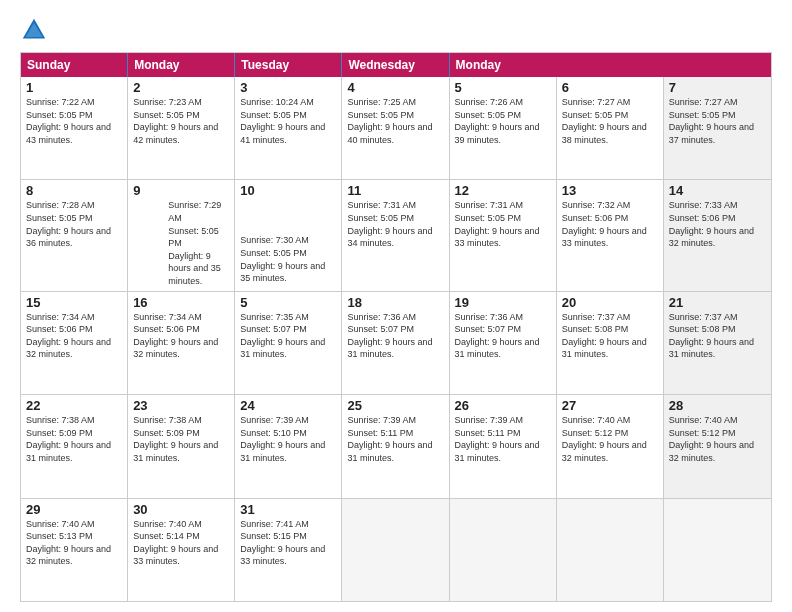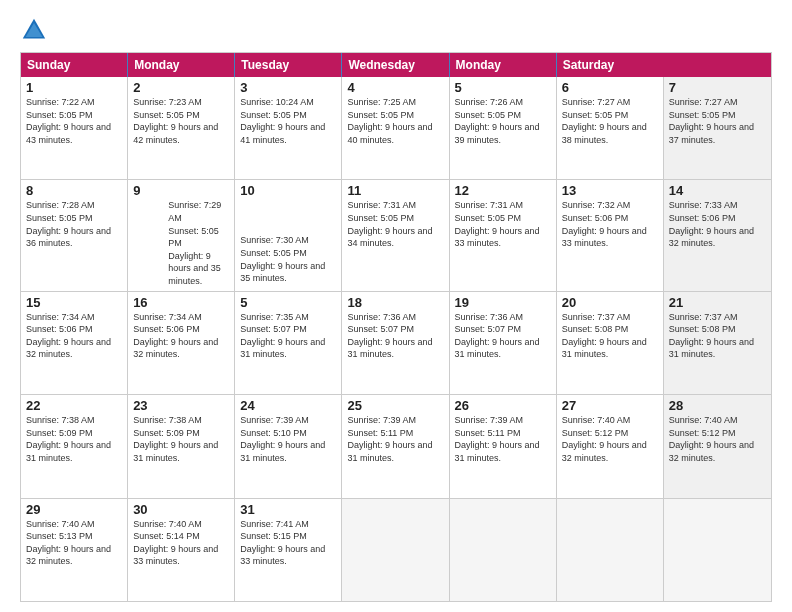--- a/index.html
+++ b/index.html
@@ -133,21 +133,20 @@
     </div>
   </div>
 
   <div class="calendar">
     <div class="cal-header-row">
     <div class="cal-header-cell">Sunday</div>
         <div class="cal-header-cell">Monday</div>
         <div class="cal-header-cell">Tuesday</div>
         <div class="cal-header-cell">Wednesday</div>
         <div class="cal-header-cell">Monday</div>
-        <div class="cal-header-cell">Saturday</div>
       </div>
     <div class="cal-body">
     <div class="cal-week">
           <div class="cal-cell">
             <span class="day-num">1</span>
             <div class="cell-text" style="white-space: pre-line;">Sunrise: 7:22 AM
 Sunset: 5:05 PM
 Daylight: 9 hours and 43 minutes.</div>
           </div>
           <div class="cal-cell">

